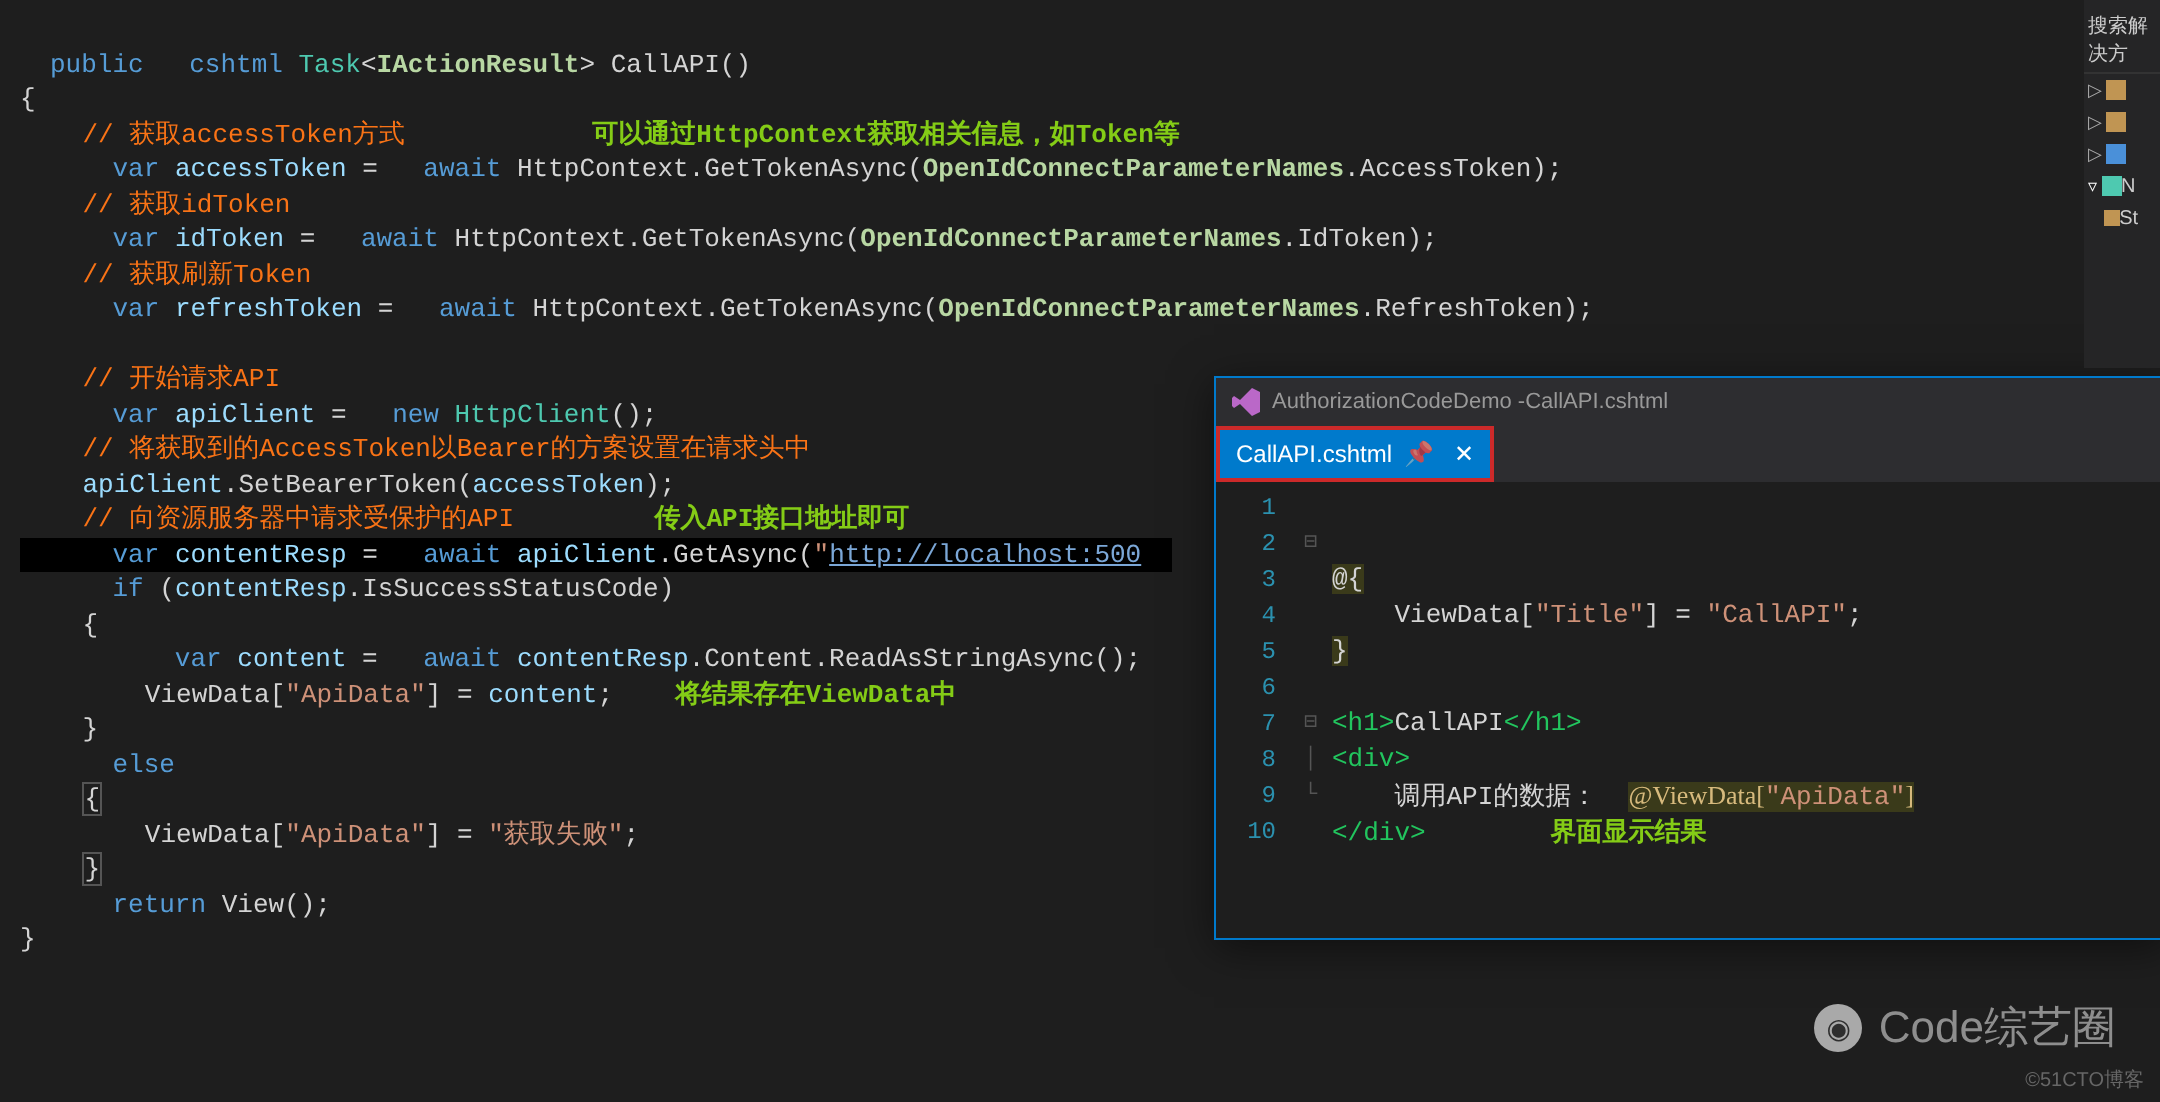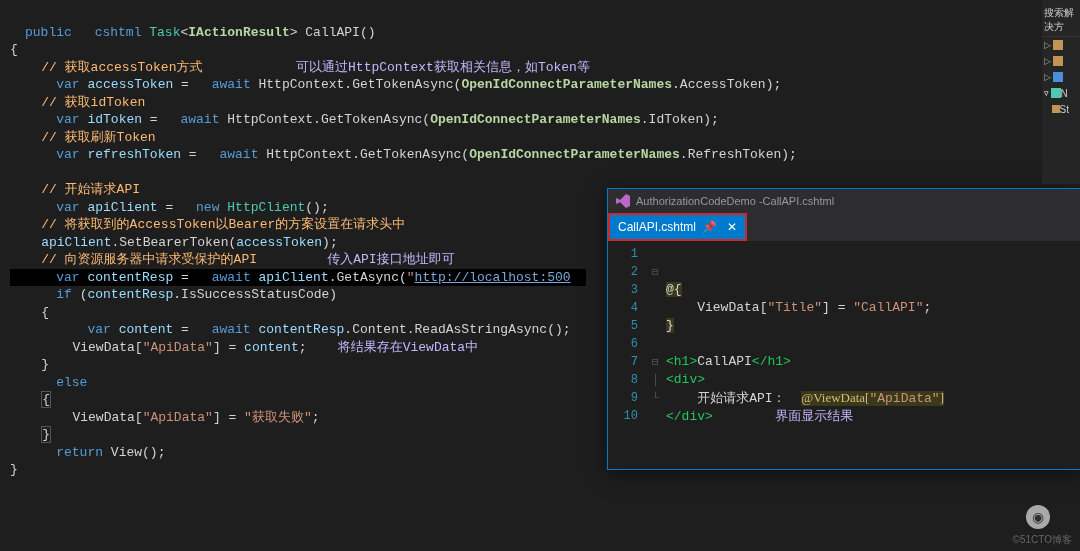--- a/index.html
+++ b/index.html
@@ -17,25 +17,25 @@
   .main-code {
     padding: 6px 0 6px 10px;
     line-height: 17.5px;
     white-space: pre;
     position: absolute;
     left: 0;
     top: 0;
   }
   .kw { color: #569cd6; margin-left: 15px; }
   .type { color: #4ec9b0; margin-top: 36px; }
-  .comment { color: #fdba74; }
+  .comment { color: #f97316; }
   .string { color: #ce9178; }
   .cls { color: #b8d7a3; font-weight: bold; }
   .param { color: #9cdcfe; }
-  .anno-red { color: #c4b5fd; font-weight:400;}
+  .anno-red { color: #84cc16; font-weight:700;}
   .url { color: #7ba7d7; text-decoration: underline; }
   .hl-line { background: #000000; display:inline-block;}
   .brace-hl { border:1px solid #555; }
 
   .popup {
     position: absolute;
     left: 607px;
     top: 188px;
     width: 475px;
     height: 280px;
@@ -225,21 +225,21 @@
         <div>&nbsp;</div>
     </div>
     <div class="popup-src">
 <span></span>
 <span class="razor-hl">@{</span>
     <span>ViewData[</span><span class="str2">"Title"</span><span>] = </span><span class="str2">"CallAPI"</span><span>;</span>
 <span class="razor-hl">}</span>
 
 <span class="tag">&lt;h1&gt;</span><span>CallAPI</span><span class="tag">&lt;/h1&gt;</span>
 <span class="tag">&lt;div&gt;</span>
-    <span>开始请求API：</span>  <span class="razor-hl"><span class="razor">@ViewData[</span><span class="str2">"ApiData"</span><span class="razor">]</span></span>
+    <span>调用API的数据：</span>  <span class="razor-hl"><span class="razor">@ViewData[</span><span class="str2">"ApiData"</span><span class="razor">]</span></span>
 <span class="tag">&lt;/div&gt;</span>        <span class="anno-red">界面显示结果</span>
 
     </div>
   </div>
 </div>
 
 <div class="solution-panel">
   <div style="font-size:10px;border-bottom:1px solid #333;padding:2px;">搜索解决方</div>
   <div class="sol-row">
       <span class="sol-tri">▷</span> 
@@ -256,14 +256,15 @@
   <div class="sol-row">
       <span class="sol-tri" style="color:#fff">▿</span> 
       <span style="width:10px;height:10px;background:#4ec9b0;margin-left:2px;"></span> 
       <span>N</span>
     </div>
   <div class="sol-row">&nbsp;&nbsp;<span style="width:8px;height:8px;background:#c09553;margin-left:2px;"></span><span>St</span></div>
 </div>
 
 <div class="watermark">
   <div class="wm-icon">◉</div>
+  <span>Code综艺圈</span>
 </div>
 <div class="footer-credit">©51CTO博客</div>
 
 </body></html>

